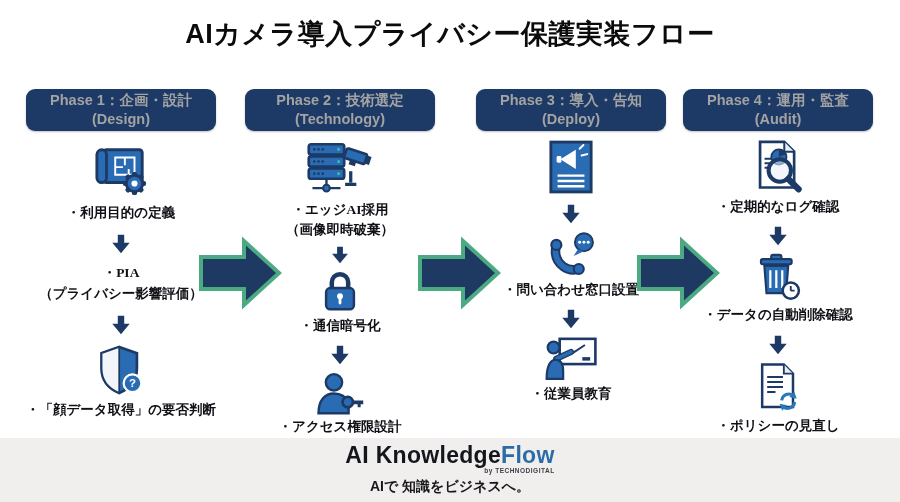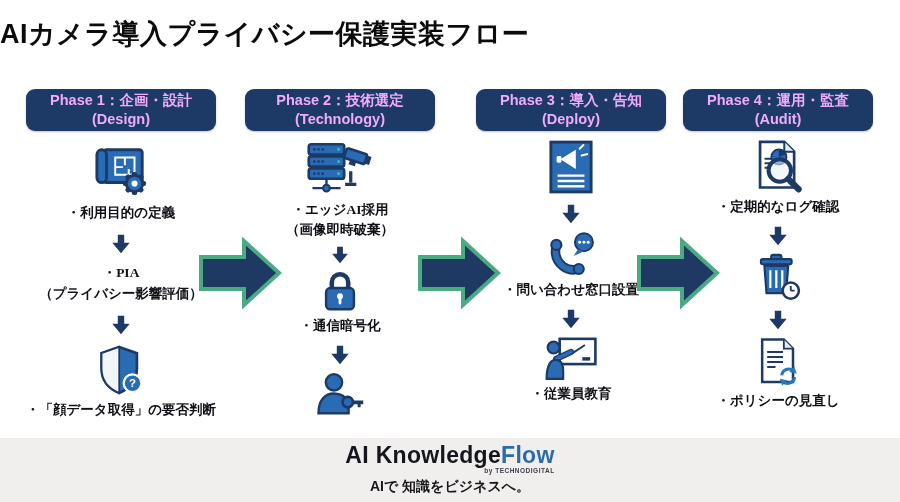--- a/index.html
+++ b/index.html
@@ -1,26 +1,26 @@
 <!DOCTYPE html>
 <html><head>
 <meta charset="utf-8">
 <style>
   * { margin:0; padding:0; box-sizing:border-box; }
   body { font-family:"Liberation Sans","DejaVu Sans",sans-serif; background:#ffffff; }
   .canvas { position:relative; width:900px; height:502px; background:#ffffff; overflow:hidden; }
 
-  .title { position:absolute; top:16px; left:0; width:100%; text-align:left;
+  .title { position:absolute; top:16px; left:0; width:100%; text-align:center;
            font-size:27px; font-weight:800; color:#0b0b0d; letter-spacing:0.5px; }
 
   .col { position:absolute; top:89px; width:190px; display:flex; flex-direction:column; align-items:center; }
   .col1 { left:26px; } .col2 { left:245px; } .col3 { left:464px;margin-left:12px; } .col4 { left:683px; }
 
   .phase-header { width:100%; min-height:42px; background:#1d3a66; border-radius:9px;
-                  color:#f0abfc; display:flex; flex-direction:column; justify-content:center;
+                  color:#a3a3a3; display:flex; flex-direction:column; justify-content:center;
                   align-items:center; font-weight:700; font-size:14.5px; line-height:1.32;
                   box-shadow:0 1px 2px rgba(0,0,0,0.25); }
 
   .step-text { text-align:right; font-weight:700; font-size:13.5px; line-height:1.5;
                color:#101016; white-space:nowrap;font-family:Liberation Serif, serif; }
   .icon-wrap { display:flex; justify-content:center; align-items:center; }
 
   .big-arrow { position:absolute; top:236px; width:84px; height:74px; }
   .ba1 { left:198px; } .ba2 { left:417px; } .ba3 { left:636px; }
 
@@ -161,20 +161,21 @@
     </span>
 
     <span class="icon-wrap mt6">
       <svg viewBox="0 0 58 50" width="50" height="43">
         <circle cx="22" cy="12" r="9.5" fill="#2a6cb3" stroke="#1d3a66" stroke-width="2.8"></circle>
         <path d="M4,48 C4,32 12,25 22,25 C30,25 36,29 39,36 L39,48 Z" fill="#2a6cb3" stroke="#1d3a66" stroke-width="2.8"></path>
         <circle cx="38" cy="35" r="6" fill="#2a6cb3" stroke="#1d3a66" stroke-width="3.2"></circle>
         <path d="M44,33 h12 v4.5 h-3 v3.5 h-3.5 v-3.5 h-5.5 z" fill="#1d3a66"></path>
       </svg>
     </span>
+    <div class="step-text mt2">・アクセス権限設計</div>
   </div>
 
   <div class="col col3">
     <div class="phase-header">
       <div>Phase 3：導入・告知</div>
       <div>(Deploy)</div>
     </div>
 
     <span class="icon-wrap mt8">
       <svg viewBox="0 0 48 58" width="46" height="56">
@@ -261,20 +262,21 @@
     <span class="icon-wrap mt6">
       <svg viewBox="0 0 54 56" width="46" height="48">
         <rect x="19" y="2" width="12" height="6" rx="2" fill="#2a6cb3" stroke="#1d3a66" stroke-width="2.5"></rect>
         <rect x="7" y="7" width="36" height="6" rx="2" fill="#2a6cb3" stroke="#1d3a66" stroke-width="2.5"></rect>
         <path d="M11,15 h28 l-2.5,32 h-23 z" fill="#2a6cb3" stroke="#1d3a66" stroke-width="2.5"></path>
         <path d="M18,20 v21 M25,20 v21 M32,20 v21" stroke="#fff" stroke-width="2.6"></path>
         <circle cx="42" cy="44" r="9.5" fill="#fff" stroke="#1d3a66" stroke-width="3"></circle>
         <path d="M42,44 V38.5 M42,44 h4.5" stroke="#1d3a66" stroke-width="2.2"></path>
       </svg>
     </span>
+    <div class="step-text mt4">・データの自動削除確認</div>
 
     <span class="icon-wrap mt8">
       <svg viewBox="0 0 24 24" width="22" height="22">
           <polygon points="8.5,2 15.5,2 15.5,10.5 21.5,10.5 12,22 2.5,10.5 8.5,10.5" fill="#1d3a66"></polygon>
         </svg>
     </span>
 
     <span class="icon-wrap mt6">
       <svg viewBox="0 0 52 60" width="44" height="50">
         <path d="M7,3 h26 l11,11 v40 h-37 z" fill="#fff" stroke="#1d3a66" stroke-width="3"></path>

